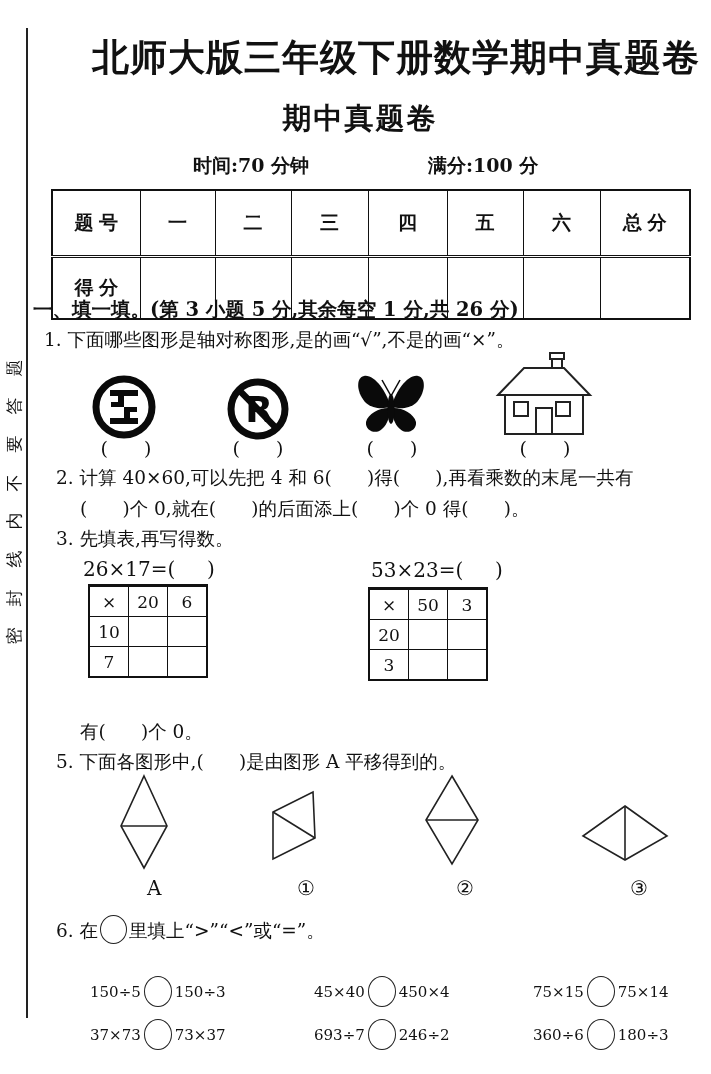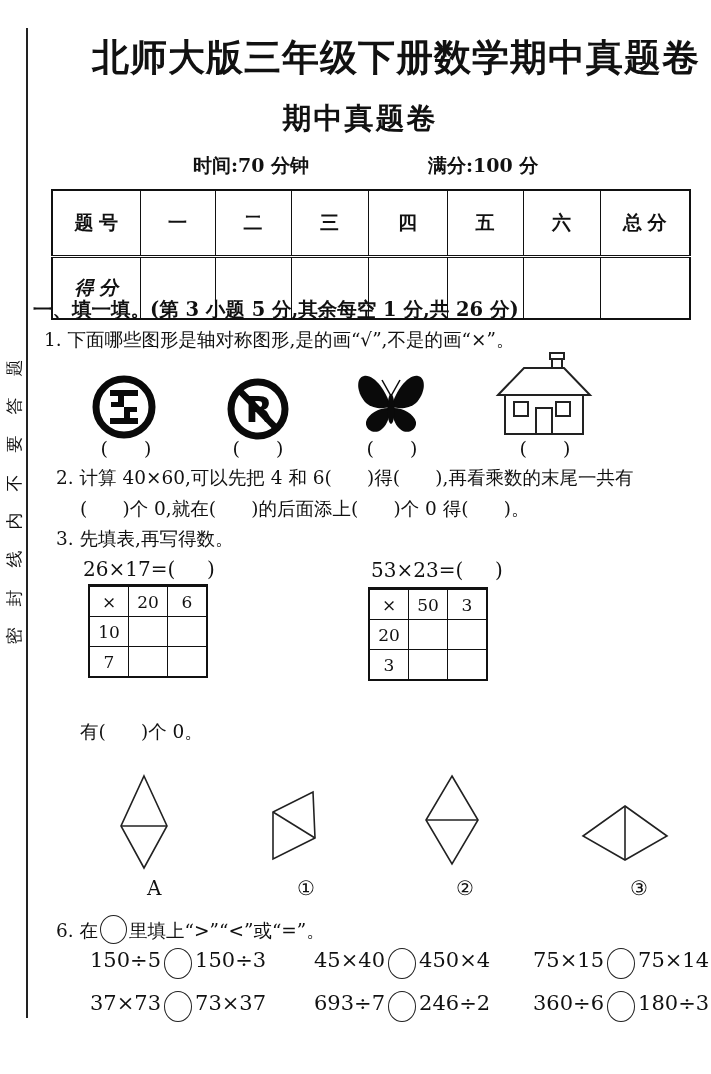--- a/index.html
+++ b/index.html
@@ -8,33 +8,33 @@
   .abs{position:absolute;}
   .pre{white-space:pre;}
   .hei{font-family:"Liberation Sans","DejaVu Sans",sans-serif;font-weight:bold;}
   .title{top:33px;left:20px;width:680px;text-align:right;font-size:37px;letter-spacing:1px;}
   .subtitle{top:99px;left:20px;width:680px;text-align:center;font-size:29px;letter-spacing:2px;}
   .info{top:153px;font-size:19px;font-weight:bold;}
   
   table.score{border-collapse:collapse;table-layout:fixed;}
   table.score td{border:1px solid #111;text-align:center;font-size:19px;padding:12px;}
   table.score tr.hdr td{height:40px;border-bottom:3px double #111;}
-  table.score tr.val td{height:36px;font-style:italic;}
+  table.score tr.val td{height:36px;}
   table.score{border:2px solid #111;}
   
   table.mini{border-collapse:collapse;table-layout:fixed;border:2px solid #111;border-top:3px solid #111;}
   table.mini td{border:1px solid #111;width:38px;height:29px;text-align:center;font-size:17px;padding:0;}
   .txt{font-size:18.5px;line-height:1.3;}
   .bold{font-weight:bold;}
   .expr{font-size:20px;}
   .blank{font-size:19px;text-align:center;width:64px;}
   .seal-char{position:absolute;left:3px;width:20px;height:20px;font-size:17px;
              transform:rotate(-90deg);text-align:center;font-family:"Liberation Sans",sans-serif;}
   .vline{position:absolute;left:26px;top:28px;width:2px;height:990px;background:#222;}
-  .cmp{position:absolute;display:flex;font-size:21px;}
+  .cmp{position:absolute;display:flex;align-items:center;font-size:15px;margin-top:28px;}
   .oval{display:inline-block;width:26px;height:29px;border:1.7px solid #222;border-radius:50%;
         margin:0 3px;flex:0 0 auto;}
   .oval-inline{display:inline-block;width:25px;height:27px;border:1.7px solid #222;border-radius:50%;
         vertical-align:-7px;margin:0 2px;}
   .shape-label{position:absolute;font-size:20px;}
   svg{display:block;}
 </style>
 </head>
 <body>
 
@@ -185,20 +185,21 @@
     <tr>
           <td>3</td>
           <td></td>
           <td></td>
         </tr>
   </tbody>
     </table>
 
   <div class="abs txt pre" style="left:80px;top:720px">有(      )个 0。</div>
 
+  <div class="abs txt pre" style="left:56px;top:750px">5. 下面各图形中,(      )是由图形 A 平移得到的。</div>
 
   <svg class="abs" style="left:0;top:770px" width="711" height="108" viewBox="0 0 711 108">
     <g fill="none" stroke="#222" stroke-width="1.6">
       <g>
         <polygon points="144,6 167,56 144,98 121,56"></polygon>
         <line x1="121" y1="56" x2="167" y2="56"></line>
       </g>
       <g>
         <polygon points="313,22 315,68 273,89 273,42"></polygon>
         <line x1="273" y1="42" x2="315" y2="68"></line>

